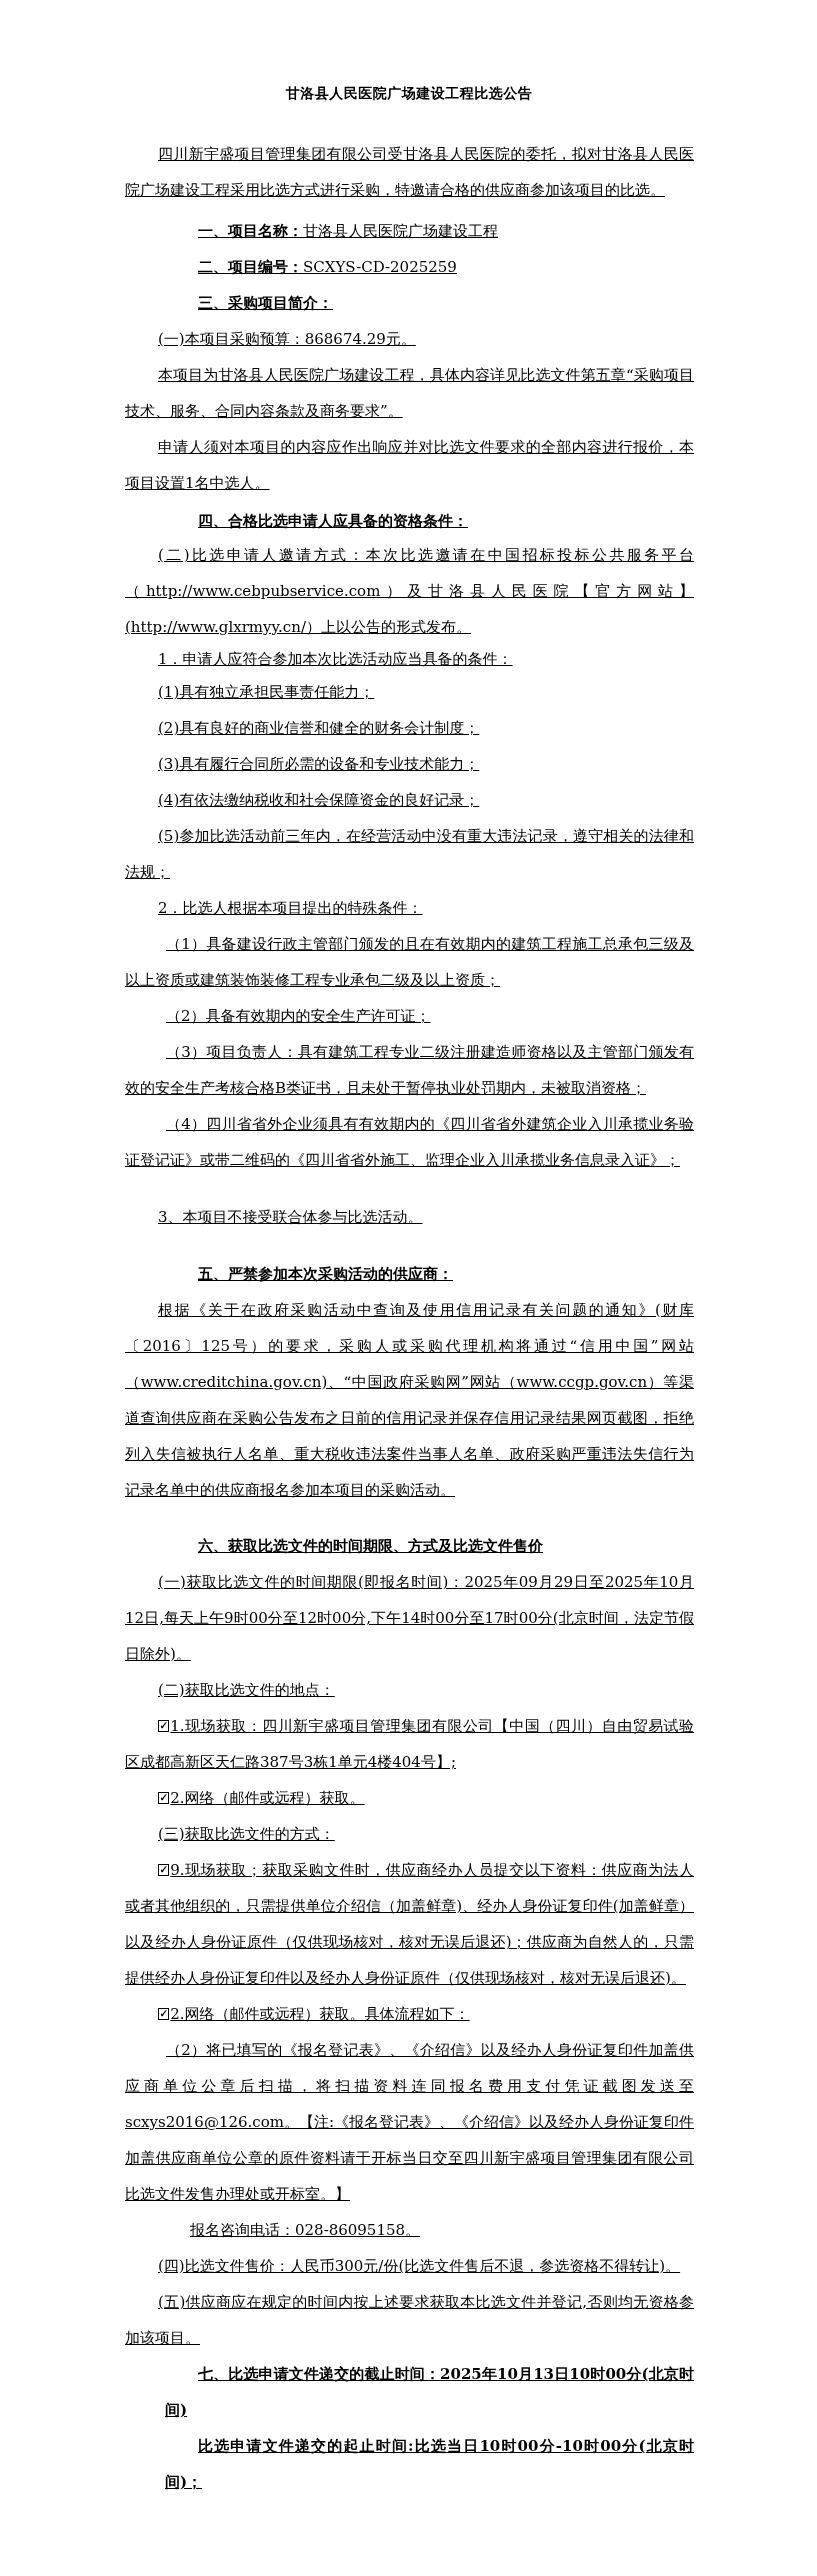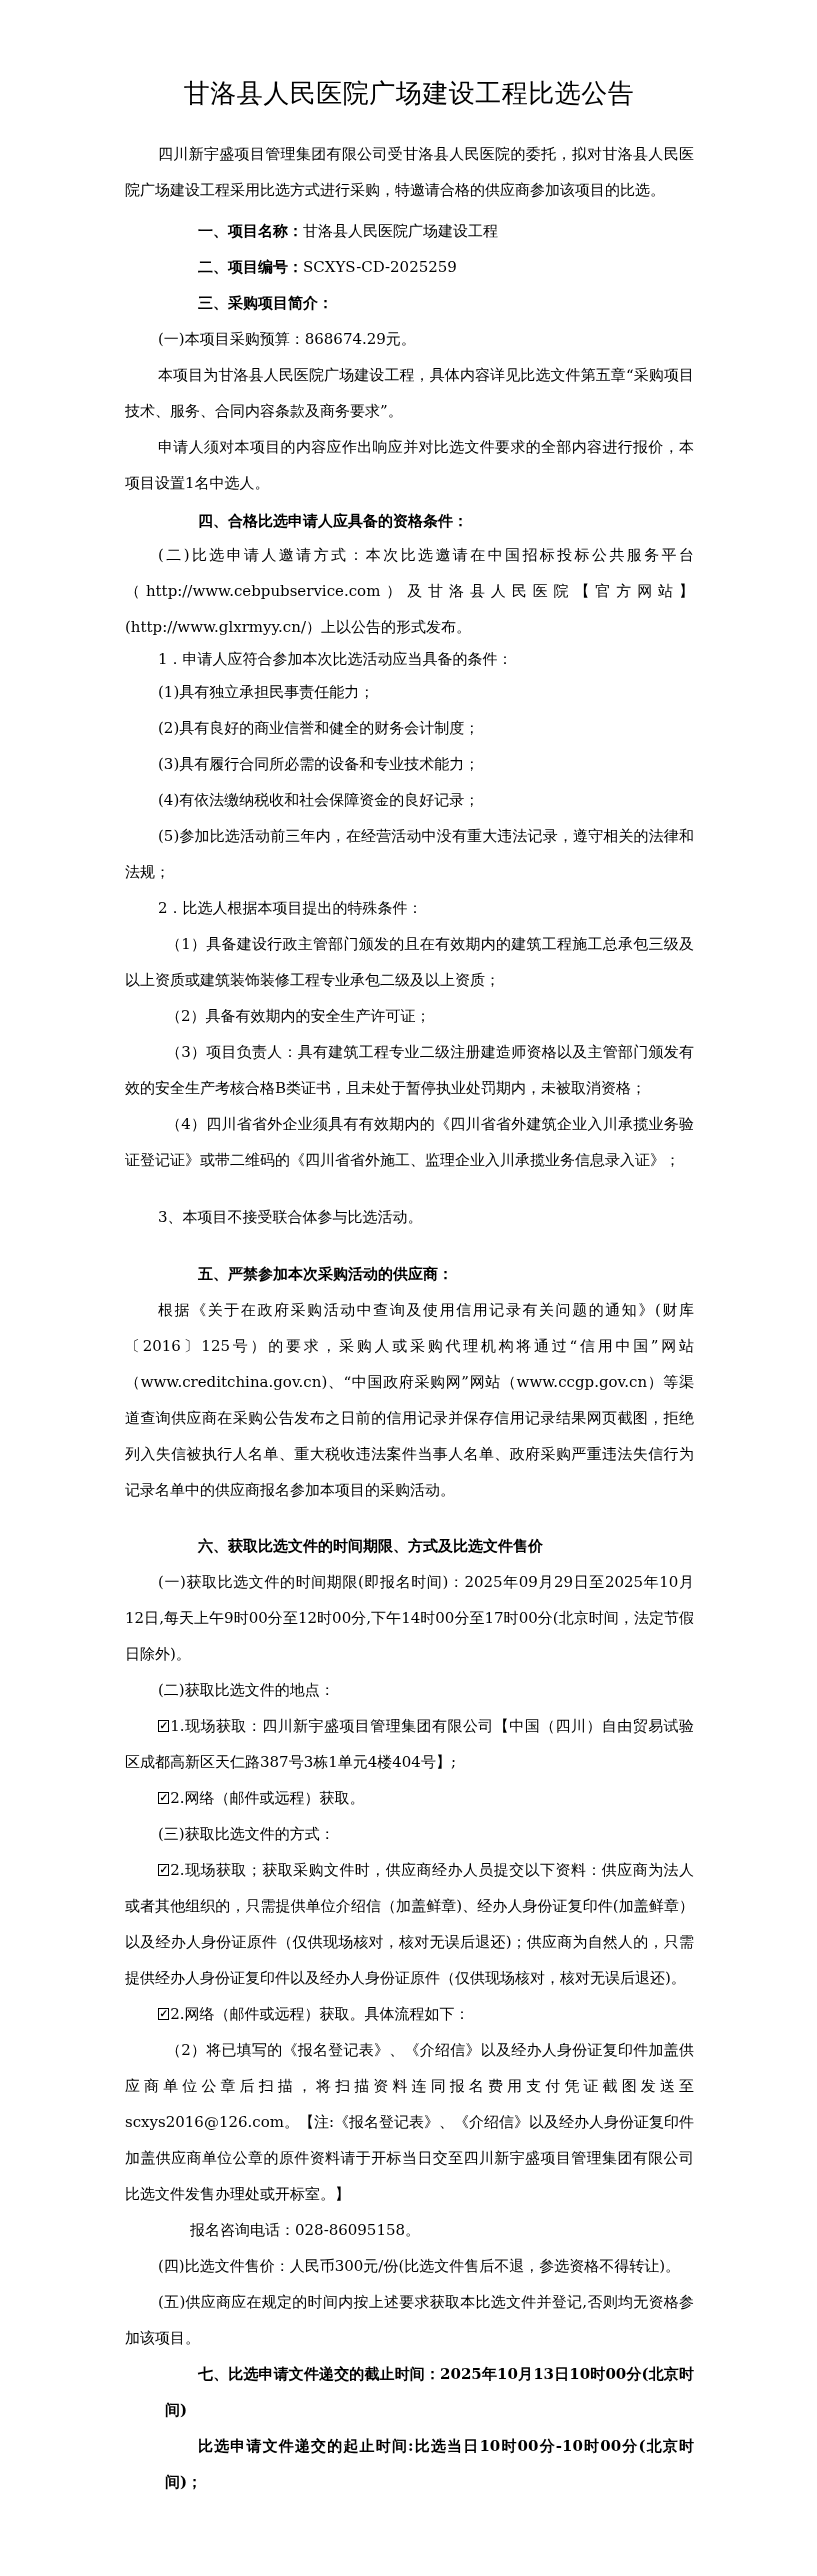--- a/index.html
+++ b/index.html
@@ -10,32 +10,33 @@
     font-family: "DejaVu Serif", "Liberation Serif", serif;
   }
   .page {
     position: relative;
     width: 818px;
     padding-top: 78px;
     box-sizing: border-box;
   }
   .title {
     text-align: center;
-    font-size: 26px;
+    font-size: 14px;
     line-height: 31px;
     margin: 0 0 27px 0;
-    font-weight: normal;
+    font-weight: bold;
     letter-spacing: 0.5px;
   }
   .body {
     margin-left: 125px;
     width: 569px;
     font-size: 15px;
     line-height: 36px;
     text-align: justify;
+    text-decoration: underline;
   }
   .p { margin: 0; text-indent: 33px; }
   .p.indent3 { text-indent: 65px; }
   .p.ind1 { text-indent: 41px; }
   .b { font-weight: bold; margin-left: 40px; }
   .tight { line-height: 25px; }
   .gap-s { margin-top: 5.2px; }
   .gap-l { margin-top: 20.6px; }
   .chk {
     display: inline-block;
@@ -86,21 +87,21 @@
 
     <p class="p b gap-l">五、严禁参加本次采购活动的供应商：</p>
     <p class="p">根据《关于在政府采购活动中查询及使用信用记录有关问题的通知》(财库〔2016〕125号）的要求，采购人或采购代理机构将通过“信用中国”网站（www.creditchina.gov.cn)、“中国政府采购网”网站（www.ccgp.gov.cn）等渠道查询供应商在采购公告发布之日前的信用记录并保存信用记录结果网页截图，拒绝列入失信被执行人名单、重大税收违法案件当事人名单、政府采购严重违法失信行为记录名单中的供应商报名参加本项目的采购活动。</p>
 
     <p class="p b gap-l">六、获取比选文件的时间期限、方式及比选文件售价</p>
     <p class="p">(一)获取比选文件的时间期限(即报名时间)：2025年09月29日至2025年10月12日,每天上午9时00分至12时00分,下午14时00分至17时00分(北京时间，法定节假日除外)。</p>
     <p class="p">(二)获取比选文件的地点：</p>
     <p class="p"><span class="chk"></span><span>1.现场获取：四川新宇盛项目管理集团有限公司【中国（四川）自由贸易试验区成都高新区天仁路387号3栋1单元4楼404号】;</span></p>
     <p class="p"><span class="chk"></span><span>2.网络（邮件或远程）获取。</span></p>
     <p class="p">(三)获取比选文件的方式：</p>
-    <p class="p"><span class="chk"></span><span>2.现场获取；获取采购文件时，供应商经办人员提交以下资料：供应商为法人或者其他组织的，只需提供单位介绍信（加盖鲜章)、经办人身份证复印件(加盖鲜章）以及经办人身份证原件（仅供现场核对，核对无误后退还)；供应商为自然人的，只需提供经办人身份证复印件以及经办人身份证原件（仅供现场核对，核对无误后退还)。</span></p>
+    <p class="p"><span class="chk"></span><span>9.现场获取；获取采购文件时，供应商经办人员提交以下资料：供应商为法人或者其他组织的，只需提供单位介绍信（加盖鲜章)、经办人身份证复印件(加盖鲜章）以及经办人身份证原件（仅供现场核对，核对无误后退还)；供应商为自然人的，只需提供经办人身份证复印件以及经办人身份证原件（仅供现场核对，核对无误后退还)。</span></p>
     <p class="p"><span class="chk"></span><span>2.网络（邮件或远程）获取。具体流程如下：</span></p>
     <p class="p ind1">（2）将已填写的《报名登记表》、《介绍信》以及经办人身份证复印件加盖供应商单位公章后扫描，将扫描资料连同报名费用支付凭证截图发送至scxys2016@126.com。【注:《报名登记表》、《介绍信》以及经办人身份证复印件加盖供应商单位公章的原件资料请于开标当日交至四川新宇盛项目管理集团有限公司比选文件发售办理处或开标室。】</p>
     <p class="p indent3">报名咨询电话：028-86095158。</p>
     <p class="p">(四)比选文件售价：人民币300元/份(比选文件售后不退，参选资格不得转让)。</p>
     <p class="p">(五)供应商应在规定的时间内按上述要求获取本比选文件并登记,否则均无资格参加该项目。</p>
 
     <p class="p b">七、比选申请文件递交的截止时间：2025年10月13日10时00分(北京时间)</p>
     <p class="p b">比选申请文件递交的起止时间:比选当日10时00分-10时00分(北京时间)；</p>
 
   </div>

